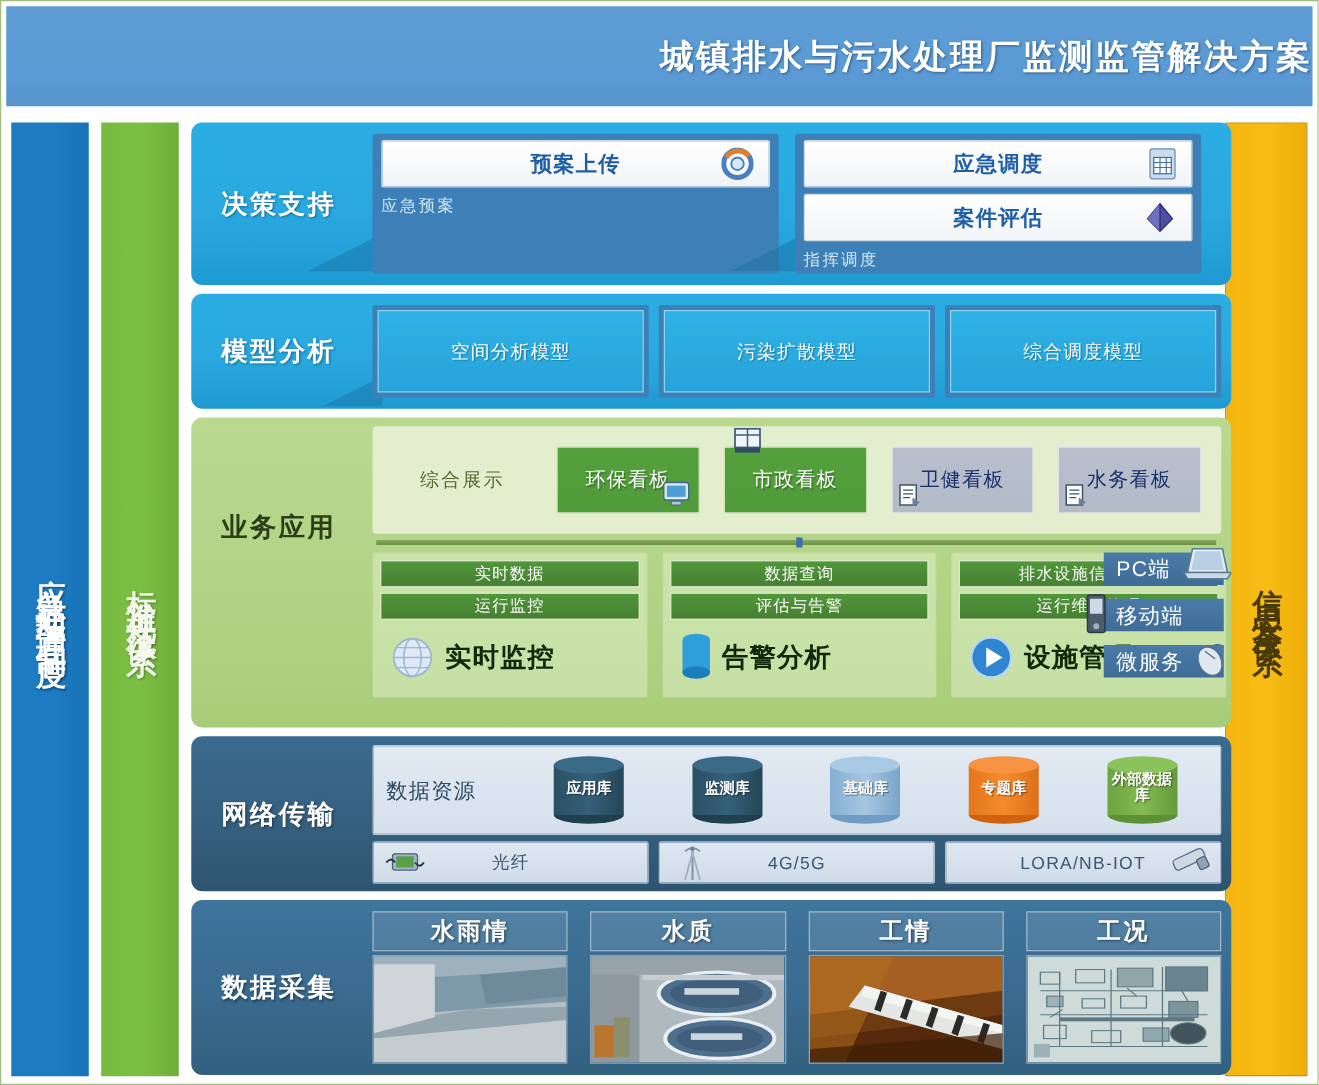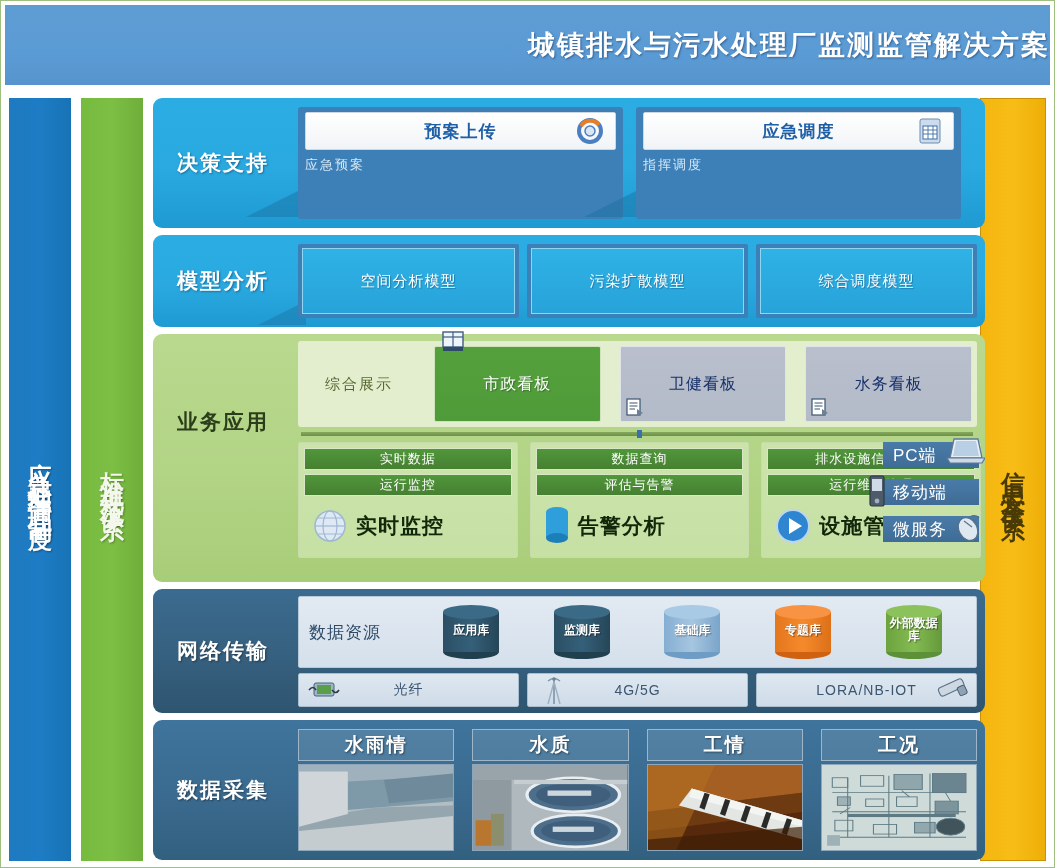--- a/index.html
+++ b/index.html
@@ -109,21 +109,21 @@
   }
 
   
   #band-business {
     height: 248px;
     background: linear-gradient(180deg,#b9d98e 0%, #b2d485 55%, #a8cd78 100%);
   }
   #band-business .band-label { color: #2b3d1a; top: 58px; height: 60px; }
   .biz-top {
     position: absolute; left: 145px; top: 7px; right: 8px; height: 86px;
-    background: #e3eecf; border-radius: 3px; padding: 5px; display: flex; gap: 19px; align-items: stretch;
+    background: #e3eecf; border-radius: 3px; padding: 16px; display: flex; gap: 19px; align-items: stretch;
   }
   .biz-top-label {
     width: 112px; display: flex; align-items: center; justify-content: center;
     color: #55682f; font-size: 15px; letter-spacing: 2px;
   }
   .kanban {
     flex: 1; border-radius: 2px; position: relative;
     display: flex; align-items: center; justify-content: center;
     font-size: 16px; letter-spacing: 1px;
   }
@@ -265,20 +265,30 @@
             <svg width="22" height="26" viewBox="0 0 22 26">
               <rect x="1" y="1" width="20" height="24" rx="2" fill="#ccdcee" stroke="#6d8cab" stroke-width="1"></rect>
               <rect x="4" y="8" width="14" height="13" fill="#ffffff" stroke="#3e6fa5" stroke-width="1"></rect>
               <line x1="4" y1="12" x2="18" y2="12" stroke="#3e6fa5" stroke-width="0.9"></line>
               <line x1="4" y1="16" x2="18" y2="16" stroke="#3e6fa5" stroke-width="0.9"></line>
               <line x1="9" y1="8" x2="9" y2="21" stroke="#3e6fa5" stroke-width="0.9"></line>
               <line x1="14" y1="8" x2="14" y2="21" stroke="#3e6fa5" stroke-width="0.9"></line>
             </svg>
           </span>
         </div>
+        <div class="dec-item">
+          <span class="t">案件评估</span>
+          <span class="ic">
+            <svg width="26" height="26" viewBox="0 0 26 26">
+              <polygon points="13,2 23,14 13,24 3,14" fill="#4d4fa0" stroke="#2b2c72" stroke-width="1"></polygon>
+              <polygon points="13,2 13,24 3,14" fill="#6e70c0"></polygon>
+              <line x1="13" y1="2" x2="13" y2="24" stroke="#2b2c72" stroke-width="1"></line>
+            </svg>
+          </span>
+        </div>
         <div class="dec-foot">指挥调度</div>
       </div>
     </div>
 
     <div class="band" id="band-model">
       <div class="band-label">模型分析</div>
       <div class="model-arrow"></div>
       <div class="model-row">
         <div class="model-box">
           <div class="model-inner">空间分析模型</div>
@@ -291,20 +301,30 @@
         </div>
       </div>
     </div>
 
     <div class="band" id="band-business">
       <div class="band-label">业务应用</div>
 
       <div class="biz-top">
         <div class="biz-top-label">综合展示</div>
 
+        <div class="kanban green">
+          <span>环保看板</span>
+          <span class="k-ic" style="right:6px;bottom:4px;">
+            <svg width="24" height="22" viewBox="0 0 24 22">
+              <rect x="2" y="2" width="20" height="14" rx="2" fill="#dfe9f3" stroke="#49698c" stroke-width="1.2"></rect>
+              <rect x="4.5" y="4.5" width="15" height="9" fill="#4a9fd4"></rect>
+              <rect x="8" y="17" width="8" height="3" fill="#b9c7d6" stroke="#49698c" stroke-width="0.8"></rect>
+            </svg>
+          </span>
+        </div>
 
         <div class="kanban green">
           <span>市政看板</span>
           <span class="k-ic" style="left:6px;top:-16px;">
             <svg width="24" height="22" viewBox="0 0 24 22">
               <rect x="2" y="1" width="20" height="15" fill="#eef4fa" stroke="#3e5f80" stroke-width="1.4"></rect>
               <line x1="2" y1="6" x2="22" y2="6" stroke="#3e5f80" stroke-width="1.2"></line>
               <line x1="12" y1="1" x2="12" y2="16" stroke="#3e5f80" stroke-width="1.2"></line>
               <rect x="2" y="16" width="20" height="4" fill="#2f4a66"></rect>
             </svg>

